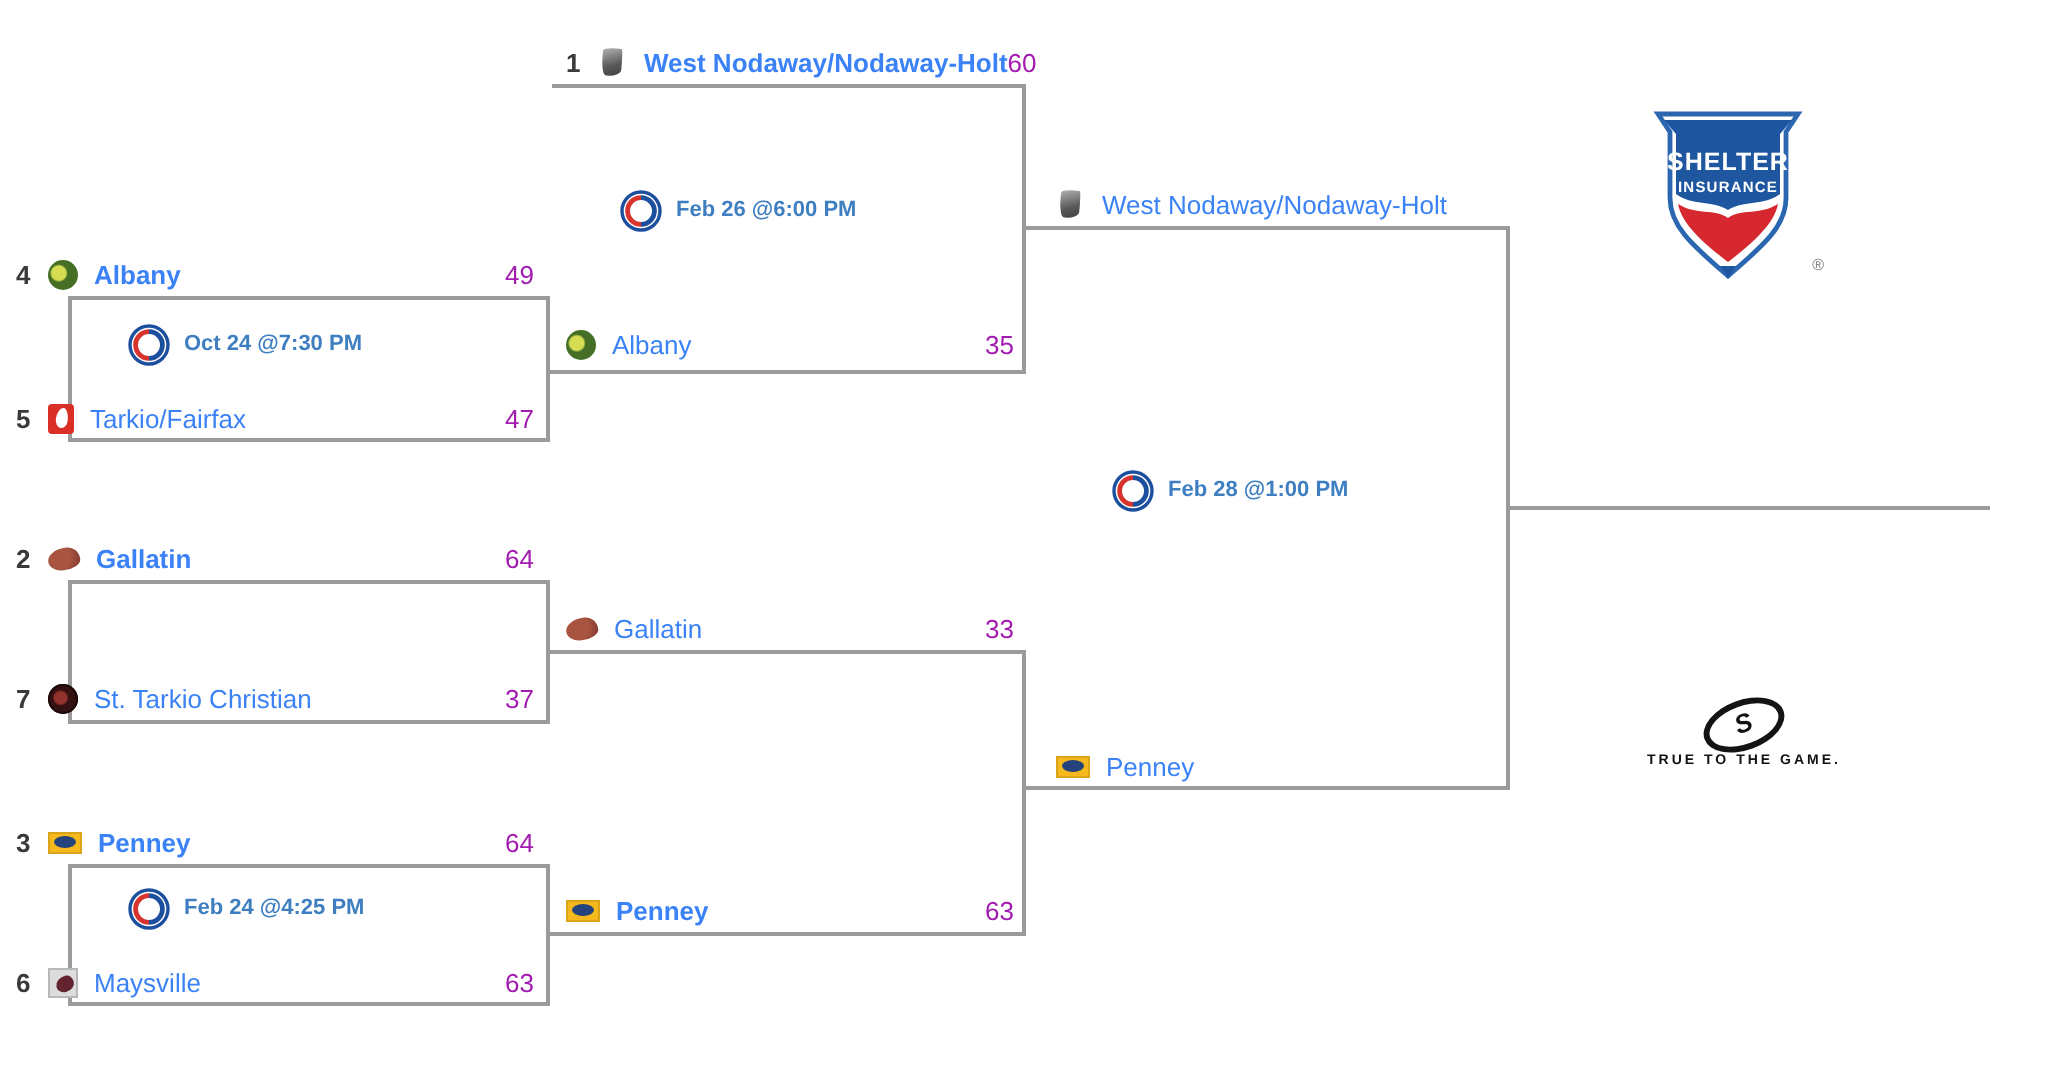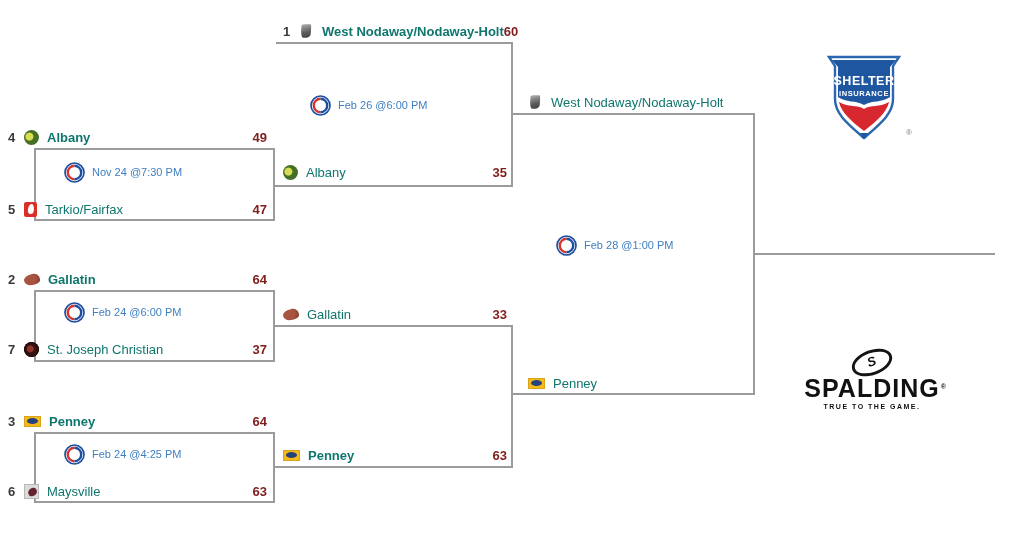--- a/index.html
+++ b/index.html
@@ -5,25 +5,25 @@
   html,body{margin:0;padding:0;background:#fff;}
   .stage{position:relative;width:1024px;height:538px;background:#fff;overflow:hidden;
          font-family:"Liberation Sans","DejaVu Sans",sans-serif;}
   
   .hl,.vl{position:absolute;background:#9b9b9b;}
   .hl{height:2px;}
   .vl{width:2px;}
   
   .trow{position:absolute;display:flex;align-items:center;height:16px;font-size:13px;white-space:nowrap;}
   .seed{width:16px;flex:none;font-weight:700;color:#3a3a3a;}
-  .tname{color:#0f766e;text-decoration:none;}
-  .score{margin-left:auto;font-weight:700;color:#7f1d1d;text-align:right;}
+  .tname{color:#3b82f6;text-decoration:none;}
+  .score{margin-left:auto;font-weight:400;color:#a21caf;text-align:right;}
   .win{font-weight:700;}
   
-  .drow{position:absolute;display:flex;align-items:center;gap:7px;height:22px;}
+  .drow{position:absolute;display:flex;align-items:center;gap:7px;height:22px;font-weight:bold;}
   .dlink{font-size:11px;color:#3f7fc1;text-decoration:none;}
   .tvicon{width:21px;height:21px;flex:none;display:inline-block;}
   
   .lg{display:inline-block;flex:none;margin-right:8px;}
   .lg-albany{width:15px;height:15px;border-radius:50%;
     background:radial-gradient(circle at 36% 44%,#d6dd52 0 3.5px,#456f25 4.5px 80%,#203d12 100%);}
   .lg-tarkio{width:13px;height:15px;background:#da2f27;border-radius:2px;position:relative;}
   .lg-tarkio::after{content:"";position:absolute;left:3.5px;top:2.5px;width:6px;height:10px;background:#fff;
     border-radius:55% 45% 50% 50%/60% 60% 40% 40%;transform:rotate(6deg);}
   .lg-gallatin{width:16px;height:11px;margin-top:1px;
@@ -90,49 +90,39 @@
     <span class="score">49</span>
   </div>
   <div class="drow" style="left:64px;top:161px">
     <span class="tvicon">
       <svg width="21" height="21" viewBox="0 0 21 21">
         <circle cx="10.5" cy="10.5" r="9.5" fill="#fff" stroke="#1d4f9f" stroke-width="1.7"></circle>
         <path d="M10.5,3.8 A6.7,6.7 0 0 0 10.5,17.2" fill="none" stroke="#d6342c" stroke-width="2.4"></path>
         <path d="M10.5,3.8 A6.7,6.7 0 0 1 10.5,17.2" fill="none" stroke="#1d4f9f" stroke-width="2.4"></path>
       </svg>
     </span>
-    <a class="dlink" href="#">Nov 24 @7:30 PM</a>
+    <a class="dlink" href="#">Oct 24 @7:30 PM</a>
   </div>
   <div class="trow" style="left:8px;top:201px;width:259px">
     <span class="seed">5</span>
     <span class="lg lg-tarkio"></span>
     <a class="tname" href="#">Tarkio/Fairfax</a>
     <span class="score">47</span>
   </div>
 
   <div class="trow" style="left:8px;top:271px;width:259px">
     <span class="seed">2</span>
     <span class="lg lg-gallatin"></span>
     <a class="tname win" href="#">Gallatin</a>
     <span class="score">64</span>
   </div>
-  <div class="drow" style="left:64px;top:301px">
-    <span class="tvicon">
-      <svg width="21" height="21" viewBox="0 0 21 21">
-        <circle cx="10.5" cy="10.5" r="9.5" fill="#fff" stroke="#1d4f9f" stroke-width="1.7"></circle>
-        <path d="M10.5,3.8 A6.7,6.7 0 0 0 10.5,17.2" fill="none" stroke="#d6342c" stroke-width="2.4"></path>
-        <path d="M10.5,3.8 A6.7,6.7 0 0 1 10.5,17.2" fill="none" stroke="#1d4f9f" stroke-width="2.4"></path>
-      </svg>
-    </span>
-    <a class="dlink" href="#">Feb 24 @6:00 PM</a>
-  </div>
   <div class="trow" style="left:8px;top:341px;width:259px">
     <span class="seed">7</span>
     <span class="lg lg-stjoe"></span>
-    <a class="tname" href="#">St. Joseph Christian</a>
+    <a class="tname" href="#">St. Tarkio Christian</a>
     <span class="score">37</span>
   </div>
 
   <div class="trow" style="left:8px;top:413px;width:259px">
     <span class="seed">3</span>
     <span class="lg lg-penney"></span>
     <a class="tname win" href="#">Penney</a>
     <span class="score">64</span>
   </div>
   <div class="drow" style="left:64px;top:443px">
@@ -215,19 +205,16 @@
     </svg>
     <span class="reg">®</span>
   </div>
 
   <div class="spalding">
     <div>
       <span class="sp-oval">
         <span>S</span>
       </span>
     </div>
-    <div class="sp-name">
-      <span>SPALDING</span><span class="reg">®</span>
-    </div>
     <div class="sp-tag">TRUE TO THE GAME.</div>
   </div>
 
 </div>
 
 </body></html>

